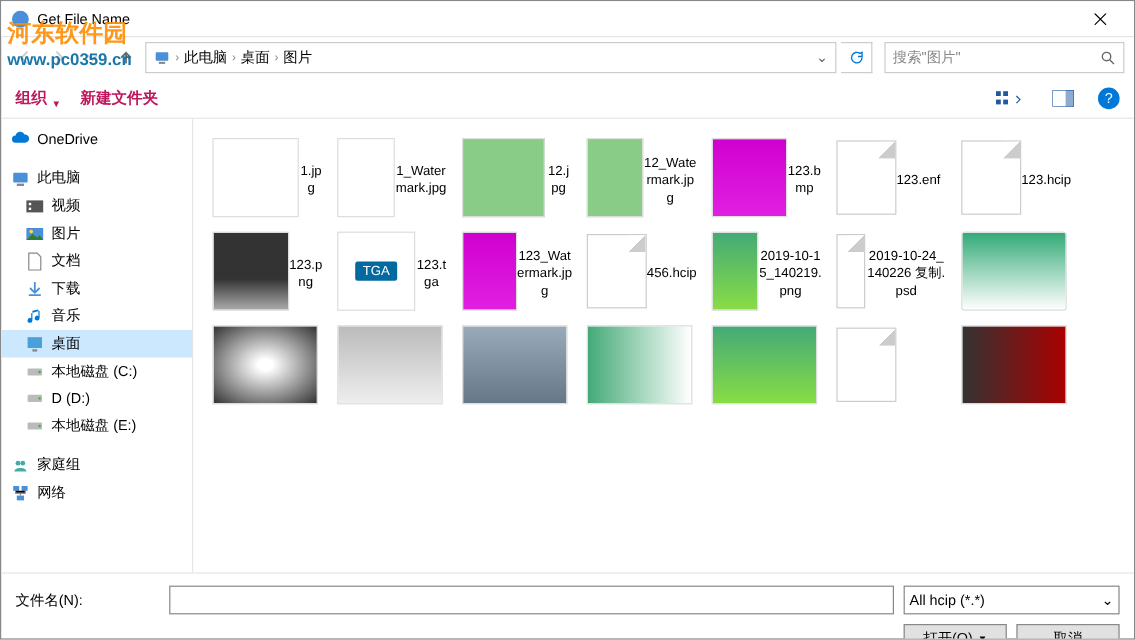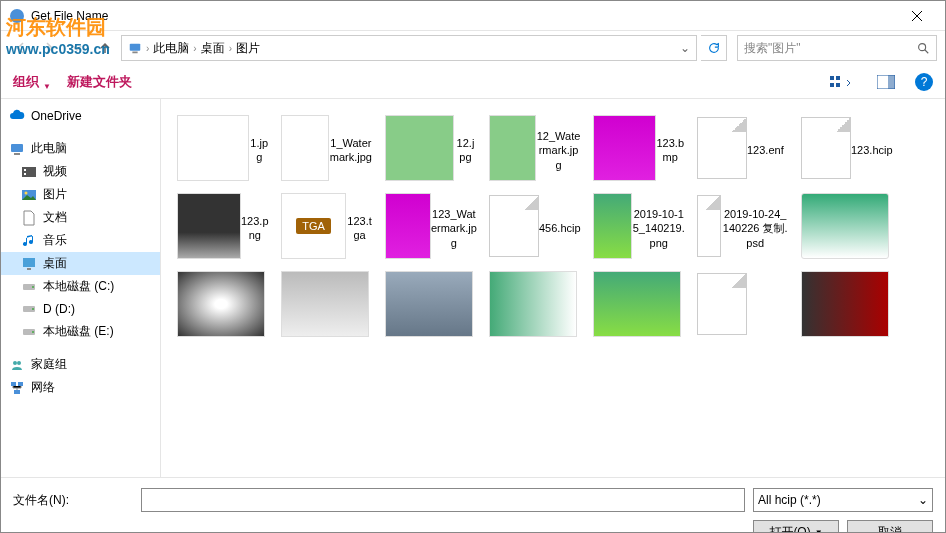--- a/index.html
+++ b/index.html
@@ -49,21 +49,21 @@
 .thumb.dandelion { background: radial-gradient(#fff 10%, #333); }
 .thumb.gray { background: linear-gradient(#bbb, #eee); }
 .thumb.wolf { background: linear-gradient(#9ab, #678); }
 .thumb.globe { background: linear-gradient(#3a7, #fff); border-radius: 3px; }
 .thumb.car { background: linear-gradient(90deg, #333, #a00); }
 .thumb.doc { background: #fff; border: 1px solid #ccc; position: relative; width: 50px; height: 62px; }
 .thumb.doc::after { content: ""; position: absolute; top: 0; right: 0; width: 14px; height: 14px; background: linear-gradient(135deg, #fff 50%, #ccc 50%); }
 .thumb.collage { display: grid; grid-template-columns: 1fr 1fr; gap: 1px; background: #8c8; padding: 2px; }
 .thumb.collage div { background: #ddd; }
 .thumb.tga { background: #fff; flex-direction: column; }
-.tga-badge { background: #a16207; color: #fff; padding: 2px 6px; font-size: 11px; border-radius: 2px; }
+.tga-badge { background: #0369a1; color: #fff; padding: 2px 6px; font-size: 11px; border-radius: 2px; }
 .filename { font-size: 11px; text-align: center; margin-top: 4px; word-break: break-all; line-height: 1.3; max-height: 42px; overflow: hidden; }
 
 .footer { border-top: 1px solid #e5e5e5; padding: 10px 12px; }
 .frow { display: flex; align-items: center; gap: 8px; margin-bottom: 8px; }
 .flabel { font-size: 12px; width: 120px; text-align: left; }
 .finput { flex: 1; height: 24px; border: 1px solid #888; padding: 0 4px; font-size: 12px; }
 .fselect { width: 180px; height: 24px; border: 1px solid #888; padding: 0 4px; font-size: 12px; display: flex; align-items: center; }
 .fselect .dd { margin-left: auto; }
 .btnrow { display: flex; justify-content: flex-end; gap: 8px; }
 .btn { min-width: 86px; height: 24px; border: 1px solid #888; background: #e1e1e1; font-size: 12px; display: flex; align-items: center; justify-content: center; cursor: pointer; }
@@ -214,20 +214,28 @@
         <span class="side-icon">
           <svg width="16" height="16" viewBox="0 0 16 16">
             <path d="M3 1h7l3 3v11H3z" fill="#fff" stroke="#888"></path>
           </svg>
         </span>
         <span>文档</span>
       </div>
       <div class="side-item l2">
         <span class="side-icon">
           <svg width="16" height="16" viewBox="0 0 16 16">
+            <path d="M8 2v8M4 7l4 4 4-4M3 13h10" stroke="#4a90d9" stroke-width="1.5" fill="none"></path>
+          </svg>
+        </span>
+        <span>下载</span>
+      </div>
+      <div class="side-item l2">
+        <span class="side-icon">
+          <svg width="16" height="16" viewBox="0 0 16 16">
             <path d="M6 3v8a2 2 0 11-1-1.7V5l7-2v6a2 2 0 11-1-1.7V2z" fill="#0078d7"></path>
           </svg>
         </span>
         <span>音乐</span>
       </div>
       <div class="side-item l2 selected">
         <span class="side-icon">
           <svg width="16" height="16" viewBox="0 0 16 16">
             <rect x="2" y="2" width="12" height="9" fill="#4aa0d9"></rect>
             <rect x="6" y="12" width="4" height="2" fill="#888"></rect>

